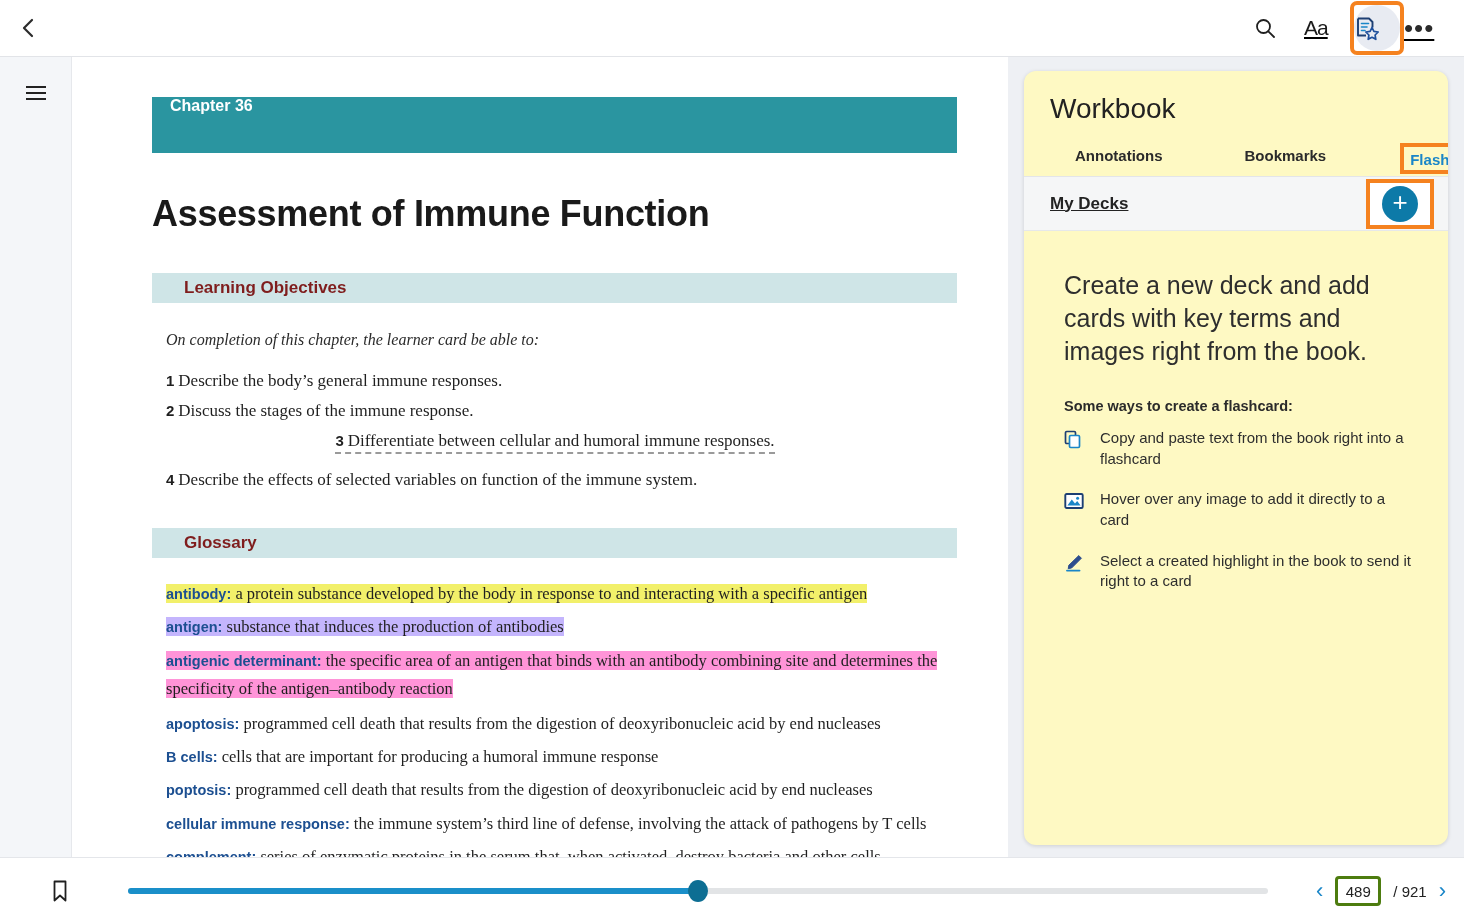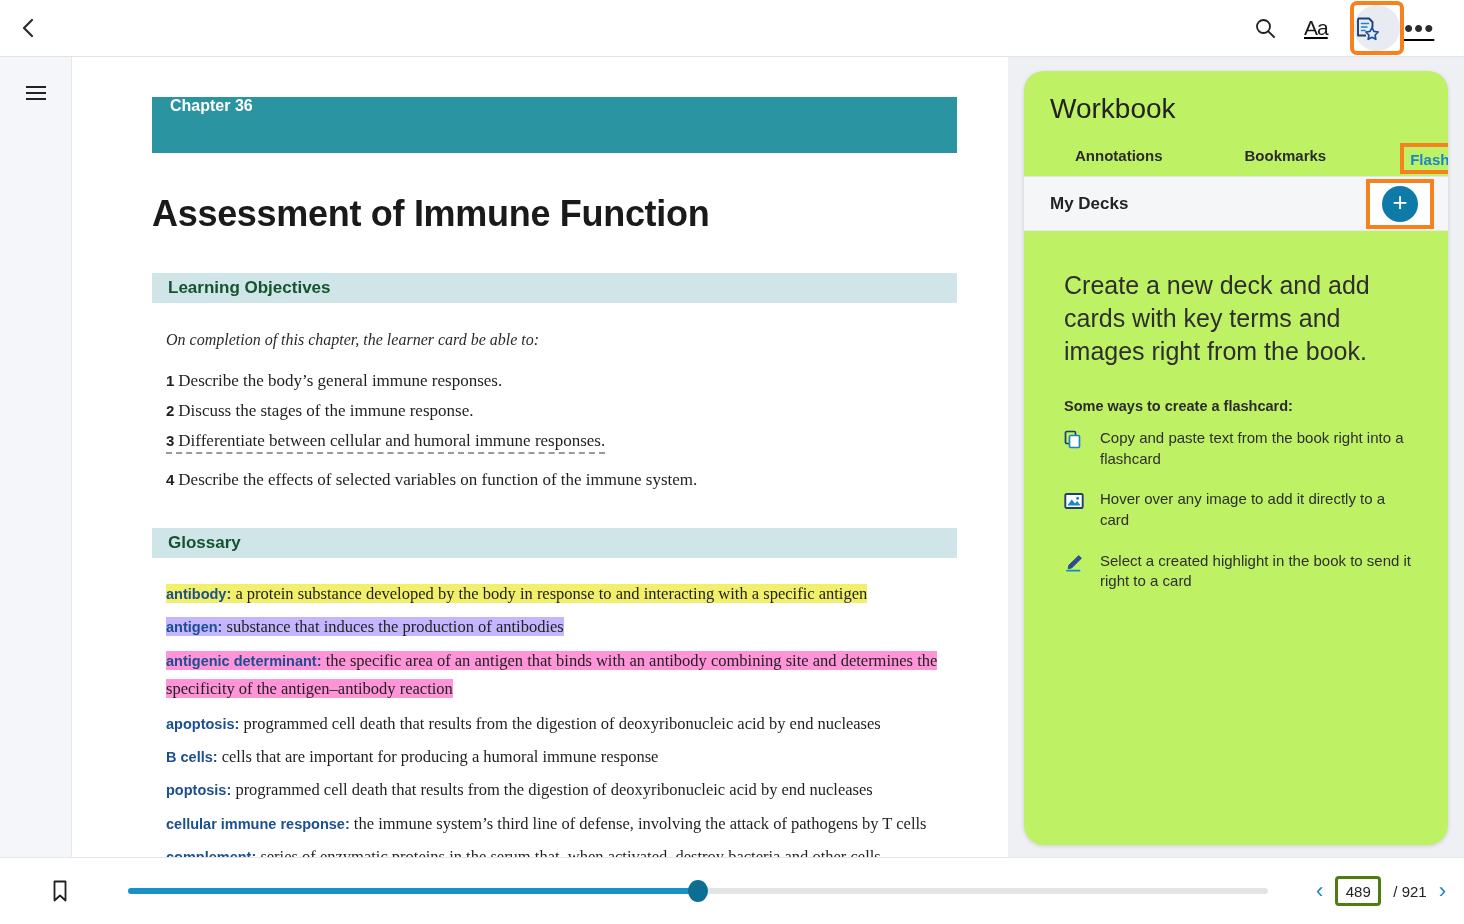--- a/index.html
+++ b/index.html
@@ -65,22 +65,22 @@
     height: 56px; display: flex; align-items: flex-start; padding-left: 18px;
     font-size: 16px; font-weight: bold;
     width: 805px;
   }
   .chapter-title {
     font-size: 36px; font-weight: bold; color: #1a1a1a;
     margin-top: 40px; letter-spacing: -0.3px;
   }
   .section-band {
     background: #cfe5e7; width: 805px; height: 30px;
-    display: flex; align-items: center; padding-left: 16px;
-    font-size: 17px; font-weight: bold; color: #14532d;
+    display: flex; align-items: center; padding-left: 32px;
+    font-size: 17px; font-weight: bold; color: #7f1d1d;
     margin-top: 38px;
   }
   .intro-italic {
     font-family: "Liberation Serif", serif; font-style: italic;
     font-size: 16px; color: #2a2a2a; margin-top: 28px; padding-left: 14px;
   }
   .obj-list { margin-top: 22px; padding-left: 14px; }
   .obj-item {
     font-family: "Liberation Serif", serif; font-size: 17px; color: #1f1f1f;
     margin-bottom: 10px; display: block;
@@ -103,21 +103,21 @@
   .hl-pink    { background: #ff94d8; }
   .hl-wrap { display: inline; box-decoration-break: clone; -webkit-box-decoration-break: clone; }
 
   
   .right-panel {
     position: absolute; top: 57px; left: 1008px; width: 456px; height: 800px;
     background: #eef0f4;
     padding: 14px 16px 14px 16px;
   }
   .wb-card {
-    background: #bef264; border-radius: 20px; height: 774px;
+    background: #fef9c3; border-radius: 12px; height: 774px;
     box-shadow: 0 1px 4px rgba(0,0,0,.14);
     overflow: hidden; display: flex; flex-direction: column;
   }
   .wb-title {
     font-size: 28px; font-weight: 400; color: #222; padding: 22px 0 0 26px;
   }
   .wb-tabs {
     display: flex; padding: 0 26px; margin-top: 22px;
     border-bottom: 1px solid #e3e5e9;
   }
@@ -126,21 +126,21 @@
     padding-bottom: 12px; cursor: pointer;
   }
   .wb-tab.spacer1 { margin-right: 82px; margin-left: 25px; }
   .wb-tab.spacer2 { margin-right: 78px; }
   .wb-tab.active { color: #1a86c8; }
   .tab-box-highlight { outline: 4px solid #f5821f; padding: 4px 6px 2px 6px; margin-bottom: 6px;}
   .decks-bar {
     background: #f5f6f7; height: 54px; display: flex; align-items: center;
     padding: 0 18px 0 26px; border-bottom: 1px solid #e6e8ea;
   }
-  .decks-label { font-size: 17px; font-weight: bold; color: #232323; }
+  .decks-label { font-size: 17px; font-weight: bold; color: #232323; text-decoration: underline; }
   .add-wrap { margin-left: auto; outline: 4px solid #f5821f; background: #fff; padding: 3px 12px; display:flex; }
   .add-btn {
     width: 36px; height: 36px; border-radius: 50%; background: #0d7aa8;
     color: #fff; font-size: 26px; line-height: 33px; text-align: center;
     cursor: pointer; font-weight: 300;
   }
   .empty-state { padding: 38px 30px 0 40px; }
   .empty-head {
     font-size: 25px; color: #2e2e2e; line-height: 1.32; font-weight: 400;
   }
@@ -240,21 +240,21 @@
 
       <div class="intro-italic">On completion of this chapter, the learner card be able to:</div>
 
       <div class="obj-list">
         <div style="margin-bottom:10px;">
             <span class="obj-item"><b>1</b><span>Describe the body’s general immune responses.</span></span>
           </div>
         <div style="margin-bottom:10px;">
             <span class="obj-item"><b>2</b><span>Discuss the stages of the immune response.</span></span>
           </div>
-        <div style="margin-bottom:6px;"><span class="obj-item dashed-underline"><b>3</b><span>Differentiate between cellular and humoral immune responses.</span></span></div>
+        <div style="margin-bottom:6px;text-align:center;"><span class="obj-item dashed-underline"><b>3</b><span>Differentiate between cellular and humoral immune responses.</span></span></div>
         <div style="margin-bottom:10px;">
             <span class="obj-item"><b>4</b><span>Describe the effects of selected variables on function of the immune system.</span></span>
           </div>
       </div>
 
       <div class="section-band">
         <span>Glossary</span>
       </div>
 
       <div class="gloss-list">

